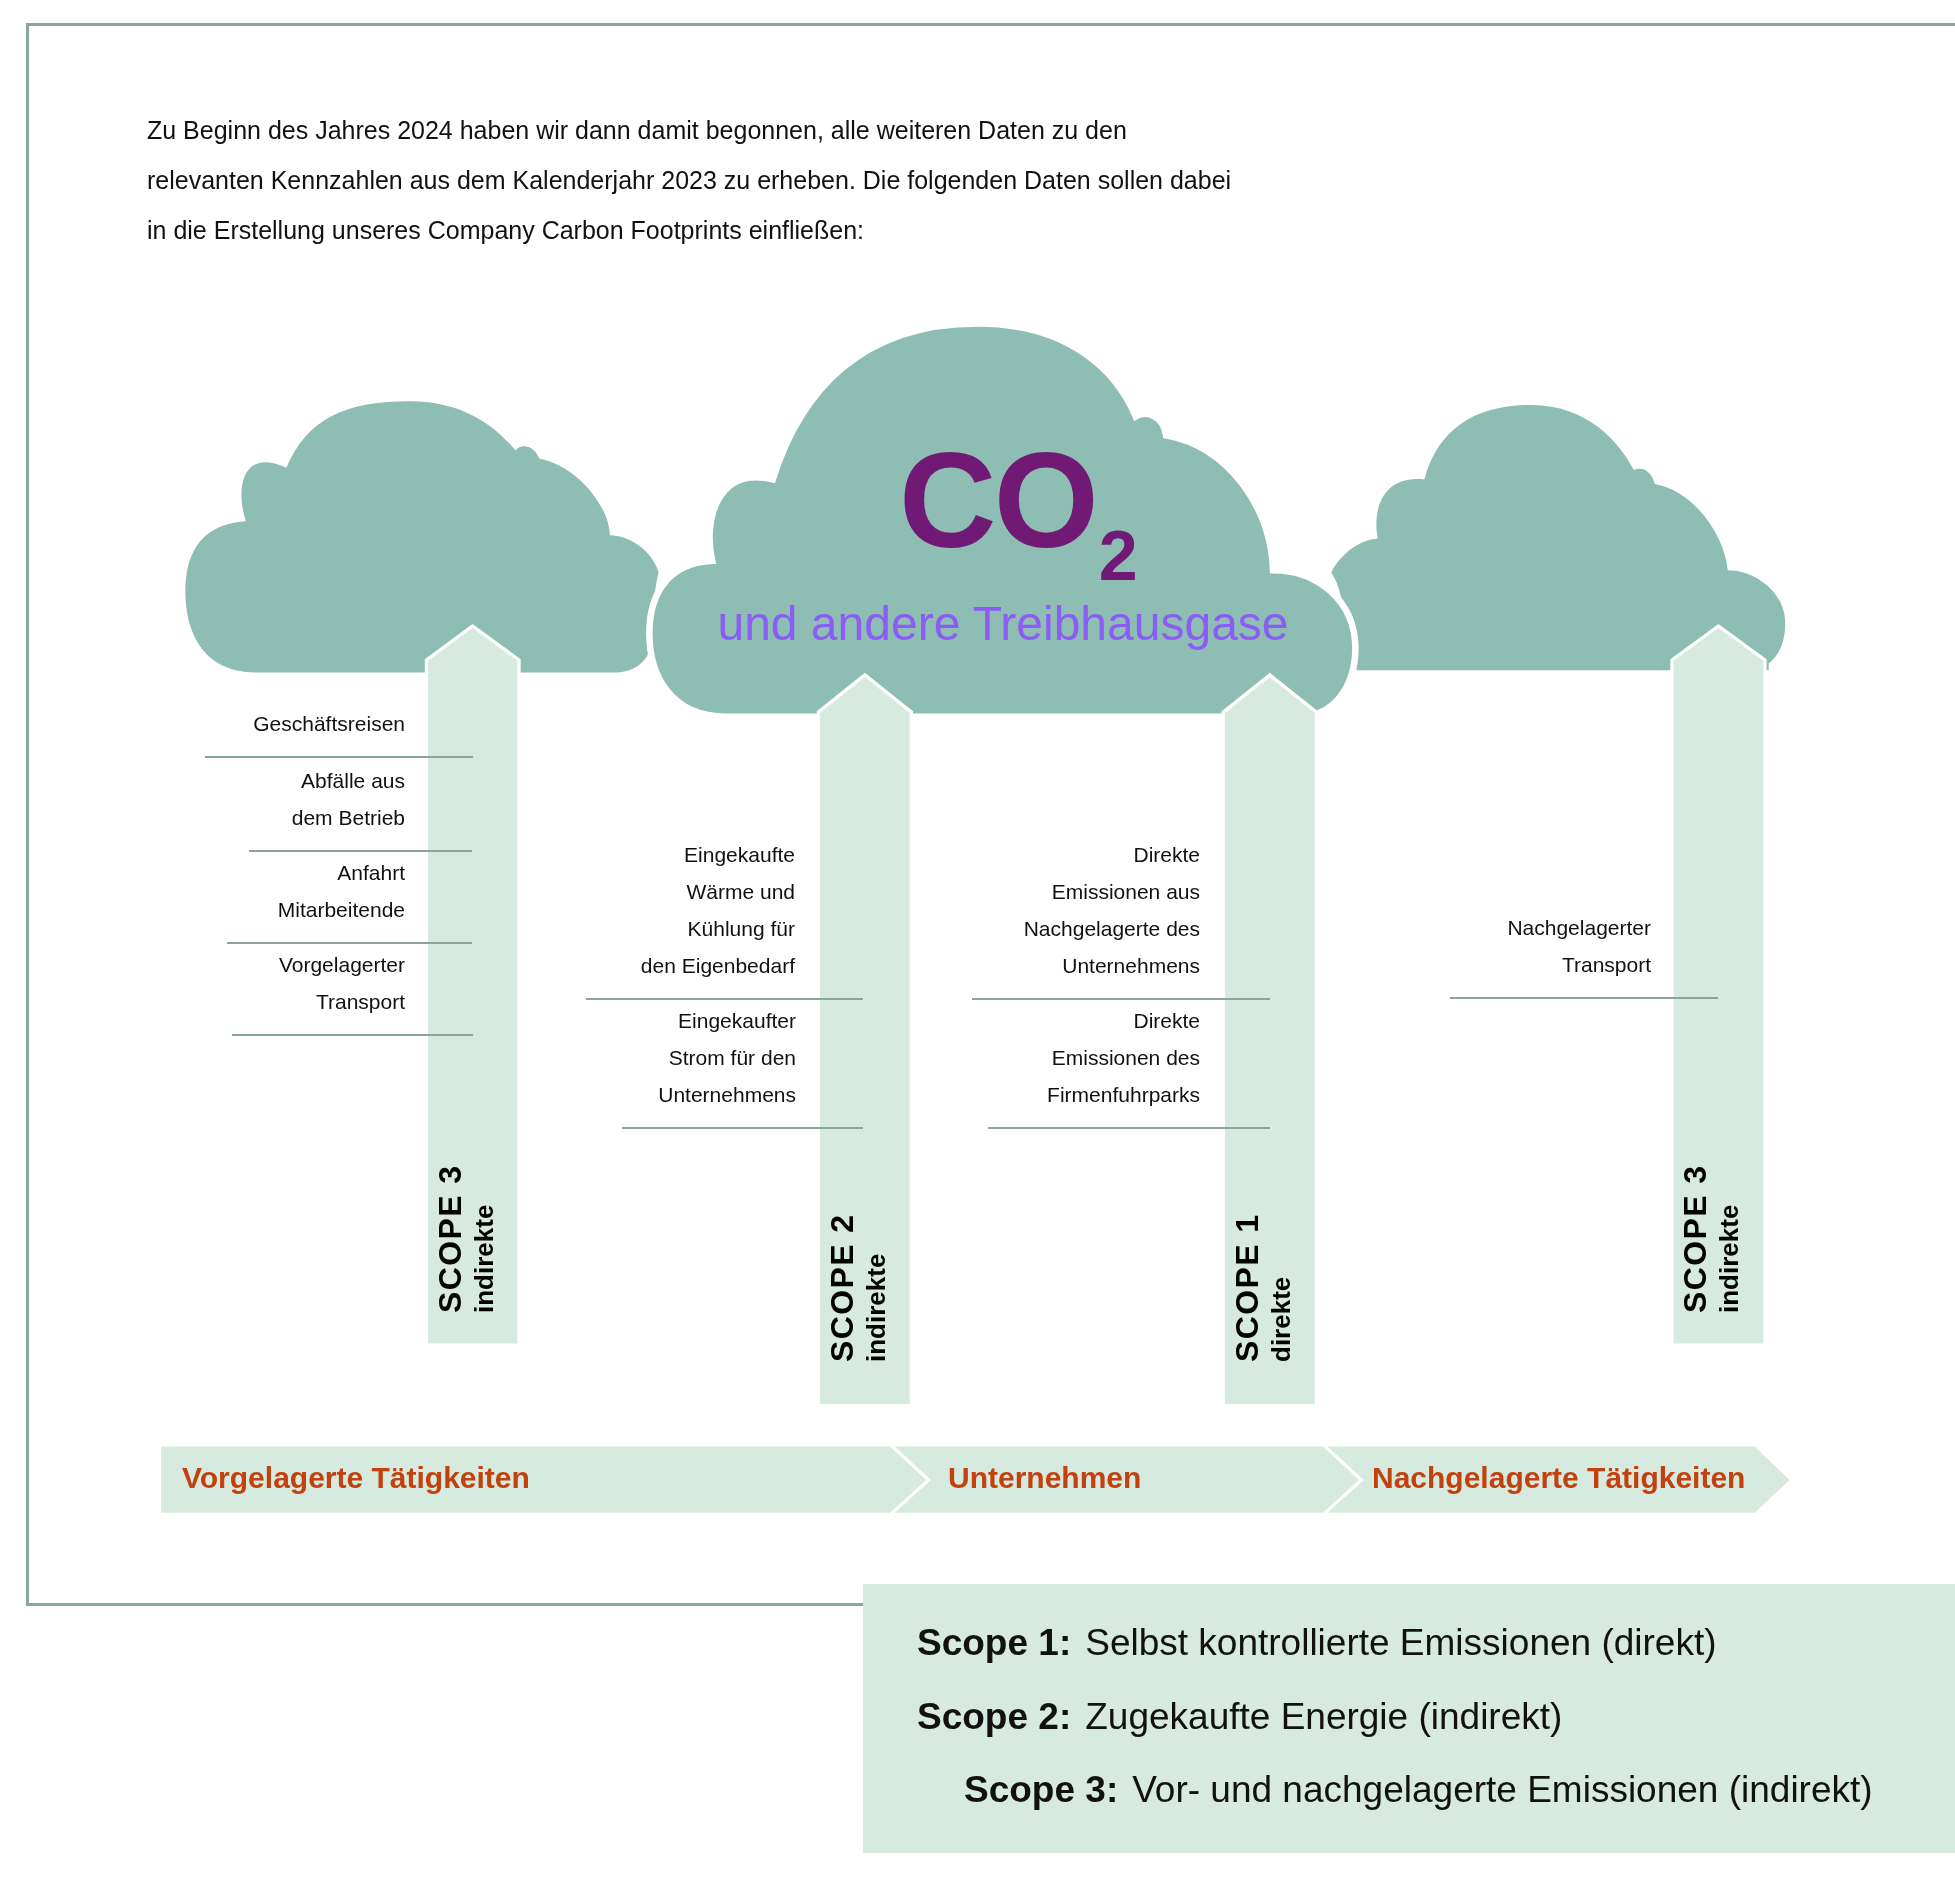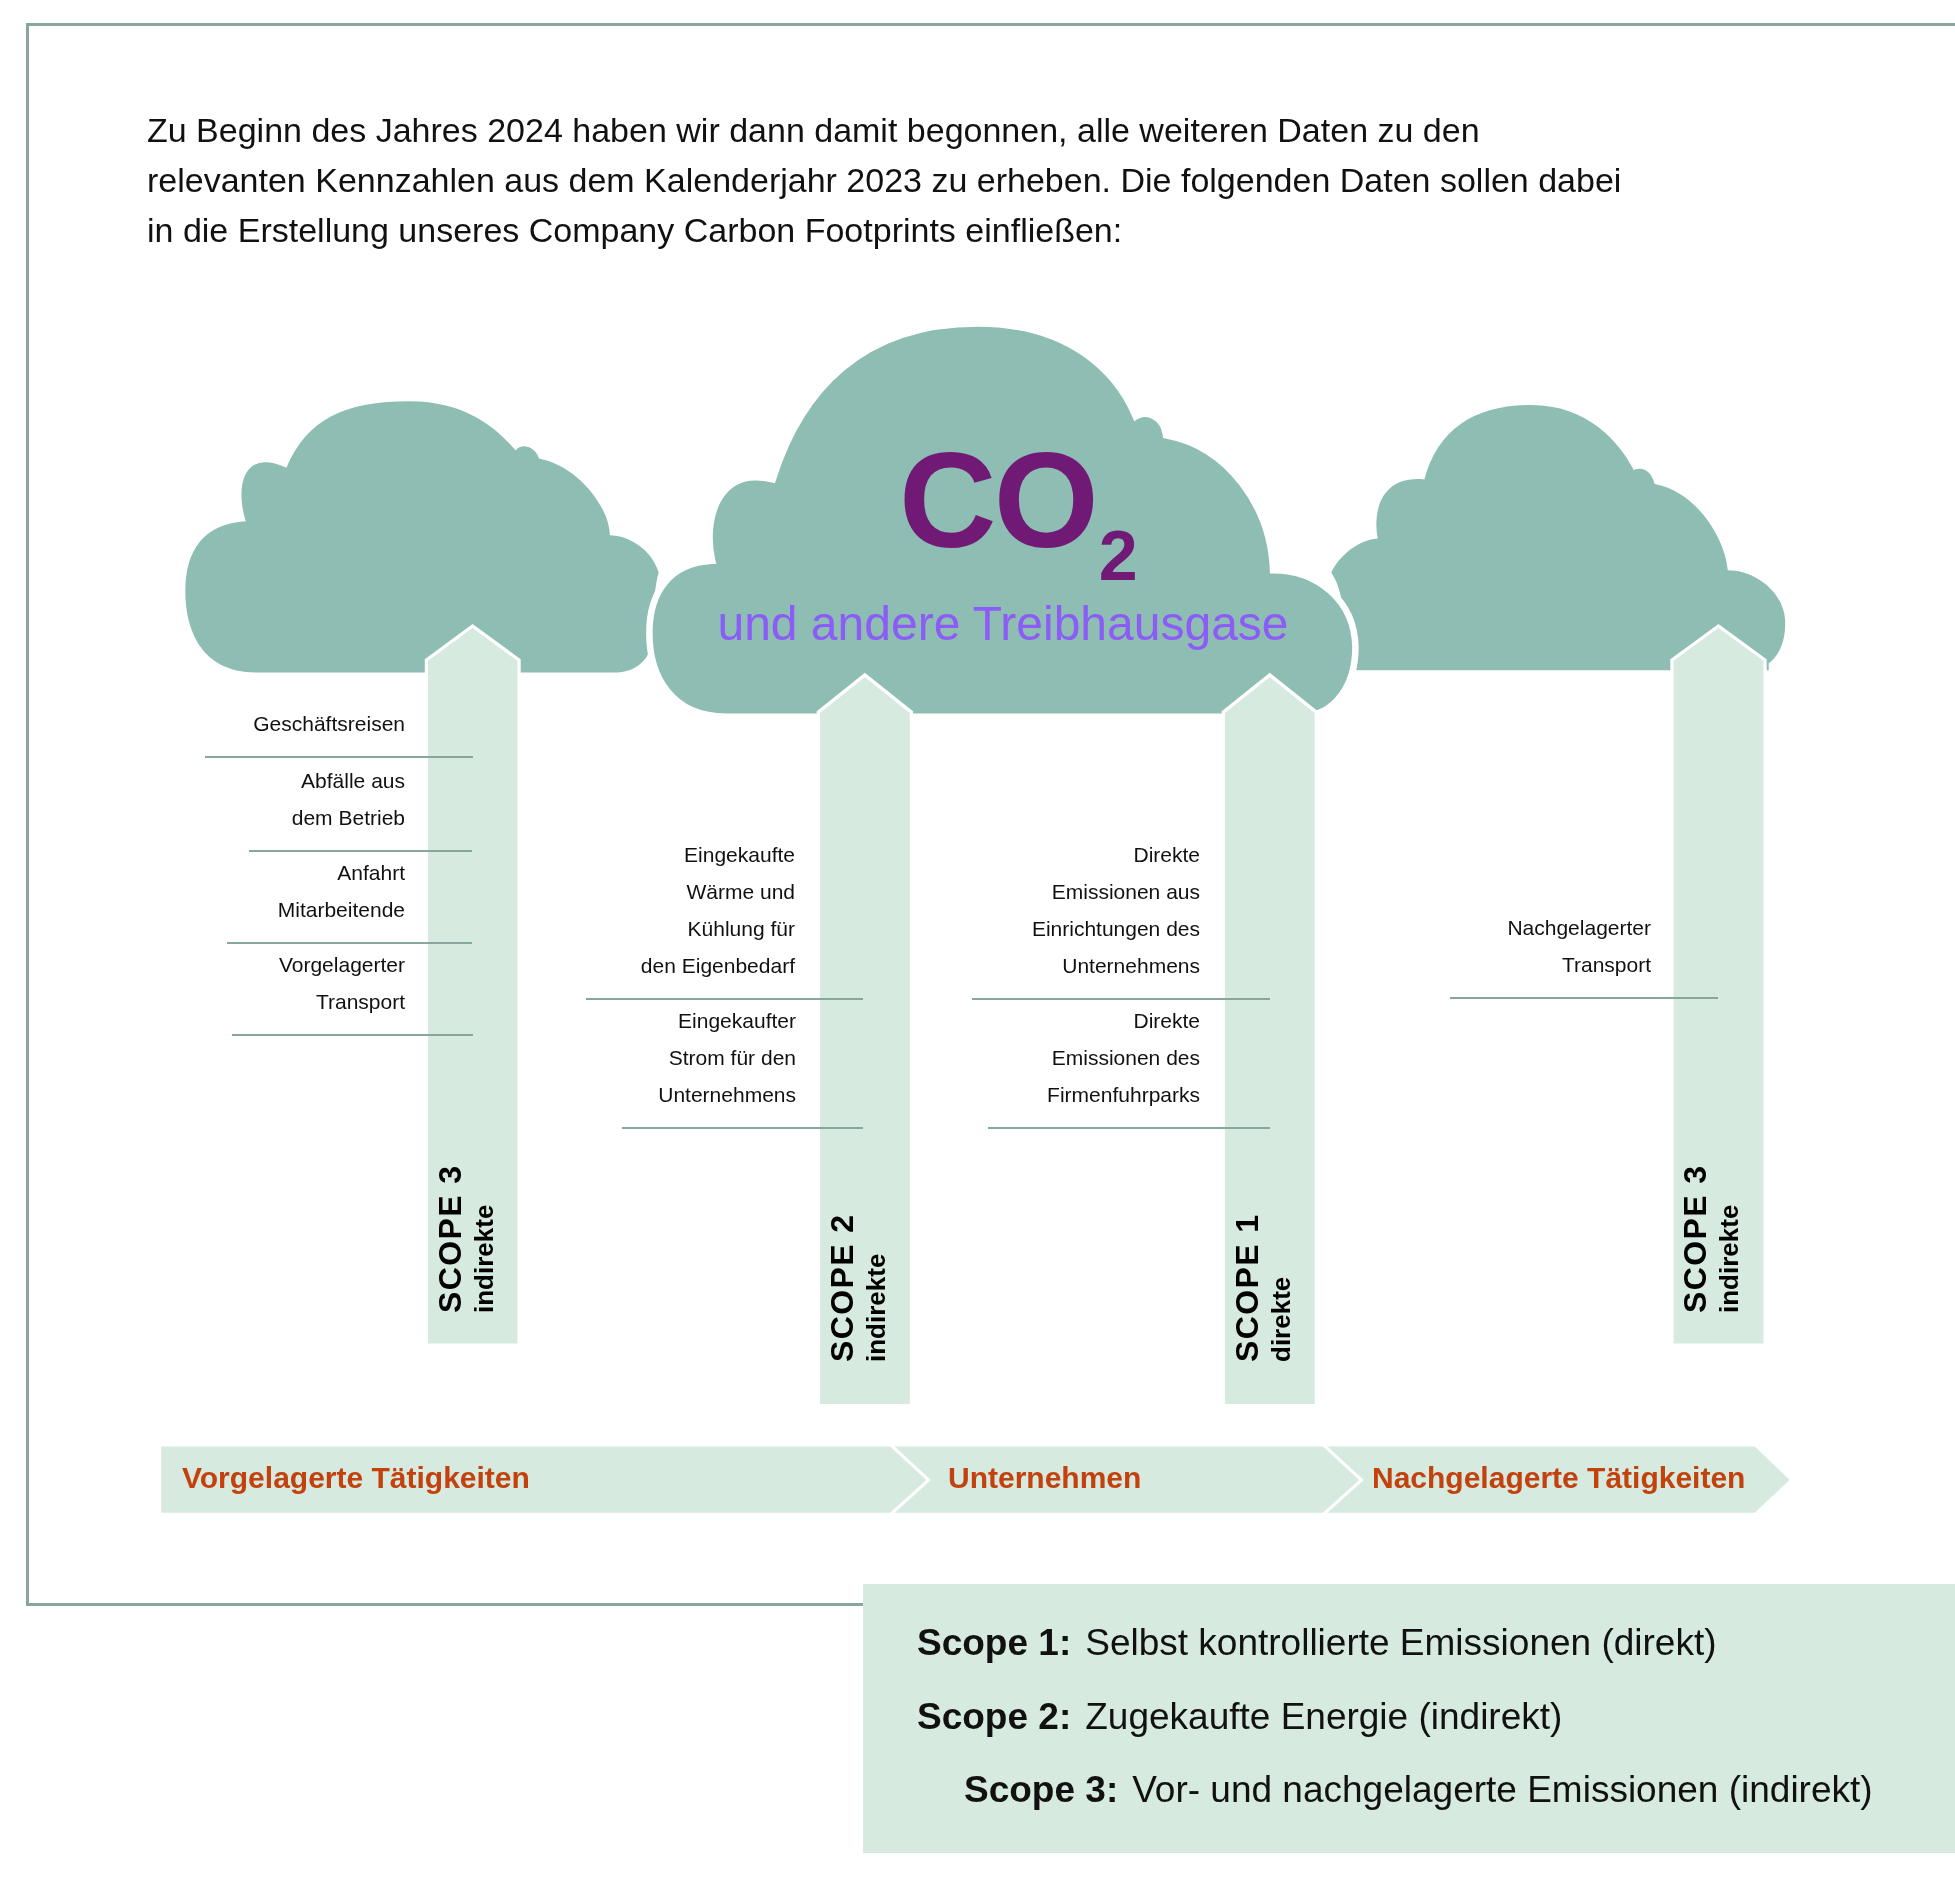--- a/index.html
+++ b/index.html
@@ -1,21 +1,21 @@
 <!DOCTYPE html>
 <html style="font-size:7.4px"><head>
 <meta charset="utf-8">
 <style>
   html, body { margin:0; padding:0; background:#ffffff; }
   body { width:1955px; height:1885px; position:relative; overflow:hidden;
          font-family:"Liberation Sans", "DejaVu Sans", sans-serif; color:#111; }
   .frame { position:absolute; left:25.6px; top:23px; width:1937px; height:1583px;
            border:3.3px solid #88a59e; box-sizing:border-box; background:#fff; }
   .intro { position:absolute; left:147px; top:105px; width:1676px;
-           font-size:34px; line-height:50px; color:#111; }
+           font-size:25px; line-height:50px; color:#111; }
   .intro div { white-space:nowrap; }
   svg.art { position:absolute; left:0; top:0; width:1955px; height:1885px; }
   .co2 { position:absolute; left:899px; top:433px; font-size:135px; font-weight:bold;
          line-height:1; letter-spacing:-2.8px; color:#701a75; }
   .co2 sub { font-size:70px; vertical-align:-33px; letter-spacing:0; margin-left:2.8px; }
   .co2-sub { position:absolute; left:649px; width:708px; top:596px; text-align:center;
              font-size:48px; color:#8b5cf6; white-space:nowrap; }
   .lbl { position:absolute; text-align:right; font-size:21px; line-height:37px; color:#111;
          padding-bottom:16px; }
   .lbl .txt { display:block; }
@@ -120,21 +120,21 @@
 <div class="lbl" style="left:622px; top:1002px; width:174px;">
   <span class="txt">Eingekaufter</span>
   <span class="txt">Strom für den</span>
   <span class="txt">Unternehmens</span>
   <span class="rule" style="left:0; width:241px;"></span>
 </div>
 
 <div class="lbl" style="left:972px; top:836px; width:228px;">
   <span class="txt">Direkte</span>
   <span class="txt">Emissionen aus</span>
-  <span class="txt">Einrichtungen des</span>
+  <span class="txt">Nachgelagerte des</span>
   <span class="txt">Unternehmens</span>
   <span class="rule" style="left:0; width:298px;"></span>
 </div>
 <div class="lbl" style="left:988px; top:1002px; width:212px;">
   <span class="txt">Direkte</span>
   <span class="txt">Emissionen des</span>
   <span class="txt">Firmenfuhrparks</span>
   <span class="rule" style="left:0; width:282px;"></span>
 </div>
 

